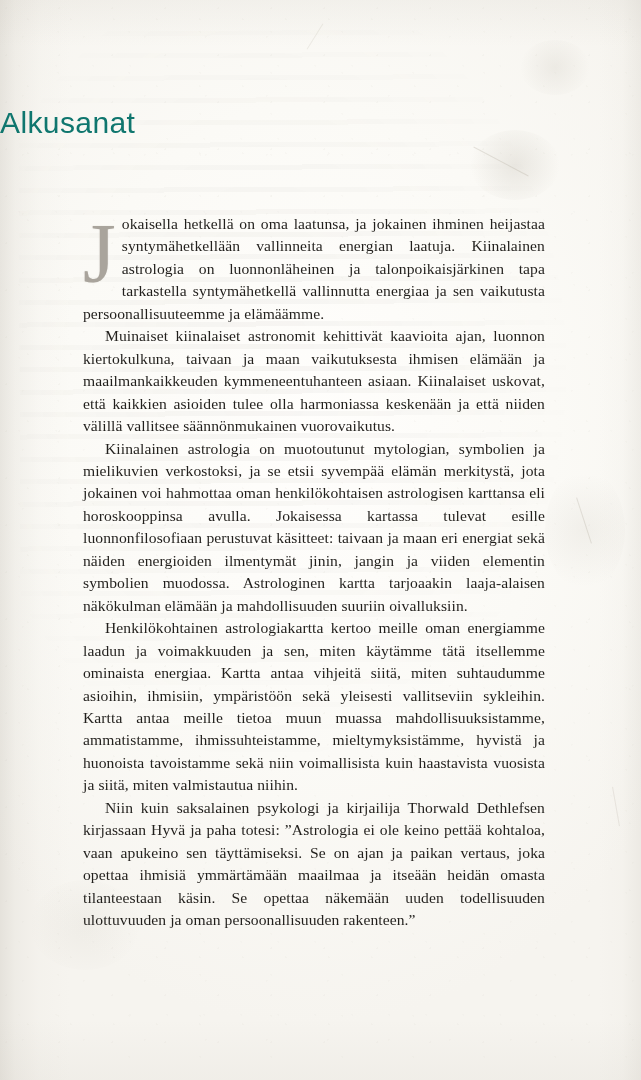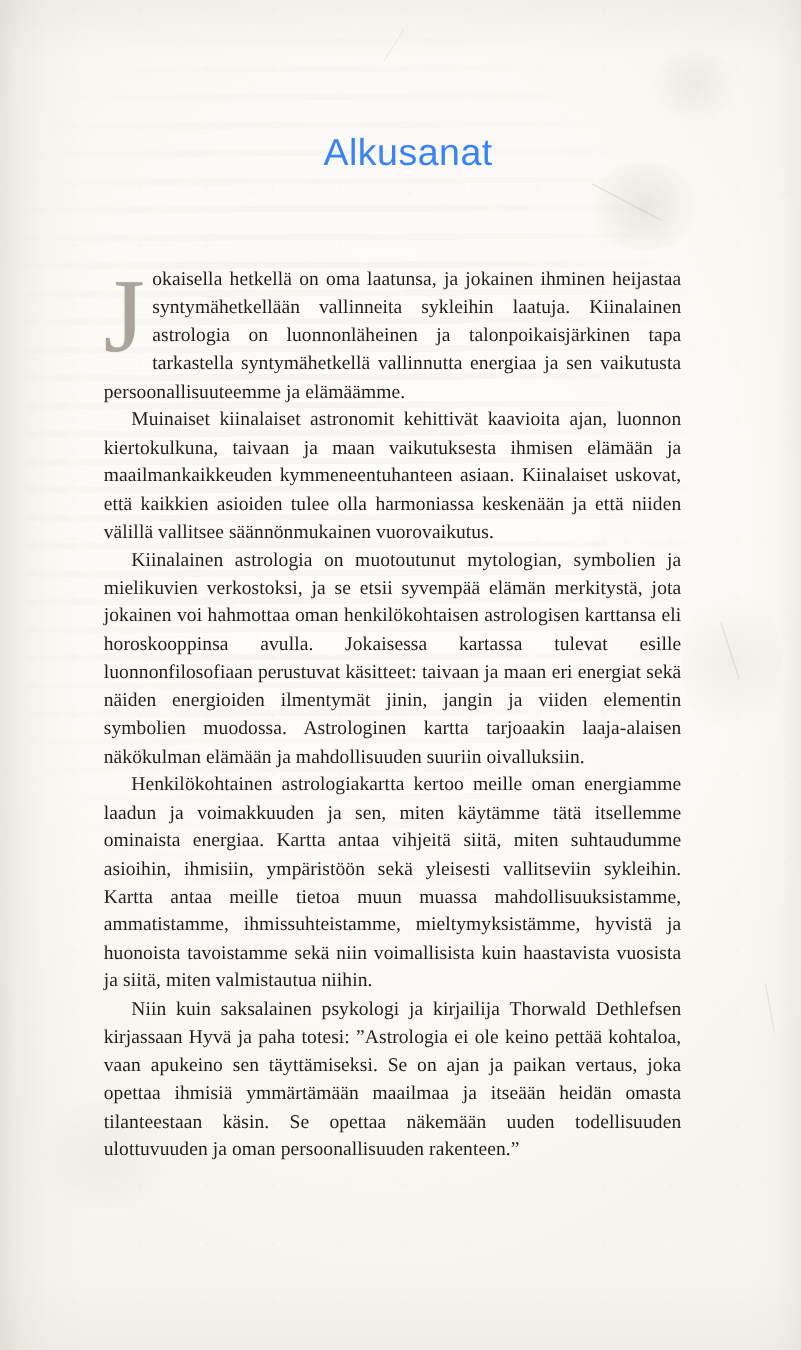--- a/index.html
+++ b/index.html
@@ -121,27 +121,25 @@
   .content {
     position: relative;
     z-index: 5;
   }
 
   .page-title {
     position: absolute;
     left: 0;
     right: 0;
     top: 86px;
-    text-align: center;
     font-family: "Liberation Sans", "DejaVu Sans", sans-serif;
     font-size: 30px;
     font-weight: 400;
     letter-spacing: 0.4px;
-    color: #3b82f6;
-    padding-left: 12px;
+    color: #0f766e;
   }
 
   .body-block {
     position: absolute;
     left: 83px;
     top: 213px;
     width: 462px;
   }
 
   p.para {
@@ -199,21 +197,21 @@
   <div class="scuff" style="left:300px; top:36px; width:30px; transform:rotate(-58deg); opacity:0.6;"></div>
   <div class="scuff" style="left:596px; top:806px; width:40px; transform:rotate(80deg); opacity:0.7;"></div>
 
   <div class="content">
 
     <h1 class="page-title">Alkusanat</h1>
 
     <div class="body-block">
 
       <p class="para first">
-        <span class="dropcap">J</span><span>okaisella hetkellä on oma laatunsa, ja jokainen ihminen heijastaa syntymähetkellään vallinneita sykleihin laatuja. Kiinalainen astrologia on luonnonläheinen ja talonpoikaisjärkinen tapa tarkastella syntymähetkellä vallinnutta energiaa ja sen vaikutusta persoonallisuuteemme ja elämäämme.</span>
+        <span class="dropcap">J</span><span>okaisella hetkellä on oma laatunsa, ja jokainen ihminen heijastaa syntymähetkellään vallinneita energian laatuja. Kiinalainen astrologia on luonnonläheinen ja talonpoikaisjärkinen tapa tarkastella syntymähetkellä vallinnutta energiaa ja sen vaikutusta persoonallisuuteemme ja elämäämme.</span>
       </p>
 
       <p class="para">
         <span>Muinaiset kiinalaiset astronomit kehittivät kaavioita ajan, luonnon kiertokulkuna, taivaan ja maan vaikutuksesta ihmisen elämään ja maailmankaikkeuden kymmeneentuhanteen asiaan. Kiinalaiset uskovat, että kaikkien asioiden tulee olla harmoniassa keskenään ja että niiden välillä vallitsee säännönmukainen vuorovaikutus.</span>
       </p>
 
       <p class="para">
         <span>Kiinalainen astrologia on muotoutunut mytologian, symbolien ja mielikuvien verkostoksi, ja se etsii syvempää elämän merkitystä, jota jokainen voi hahmottaa oman henkilökohtaisen astrologisen karttansa eli horoskooppinsa avulla. Jokaisessa kartassa tulevat esille luonnonfilosofiaan perustuvat käsitteet: taivaan ja maan eri energiat sekä näiden energioiden ilmentymät jinin, jangin ja viiden elementin symbolien muodossa. Astrologinen kartta tarjoaakin laaja-alaisen näkökulman elämään ja mahdollisuuden suuriin oivalluksiin.</span>
       </p>
 

